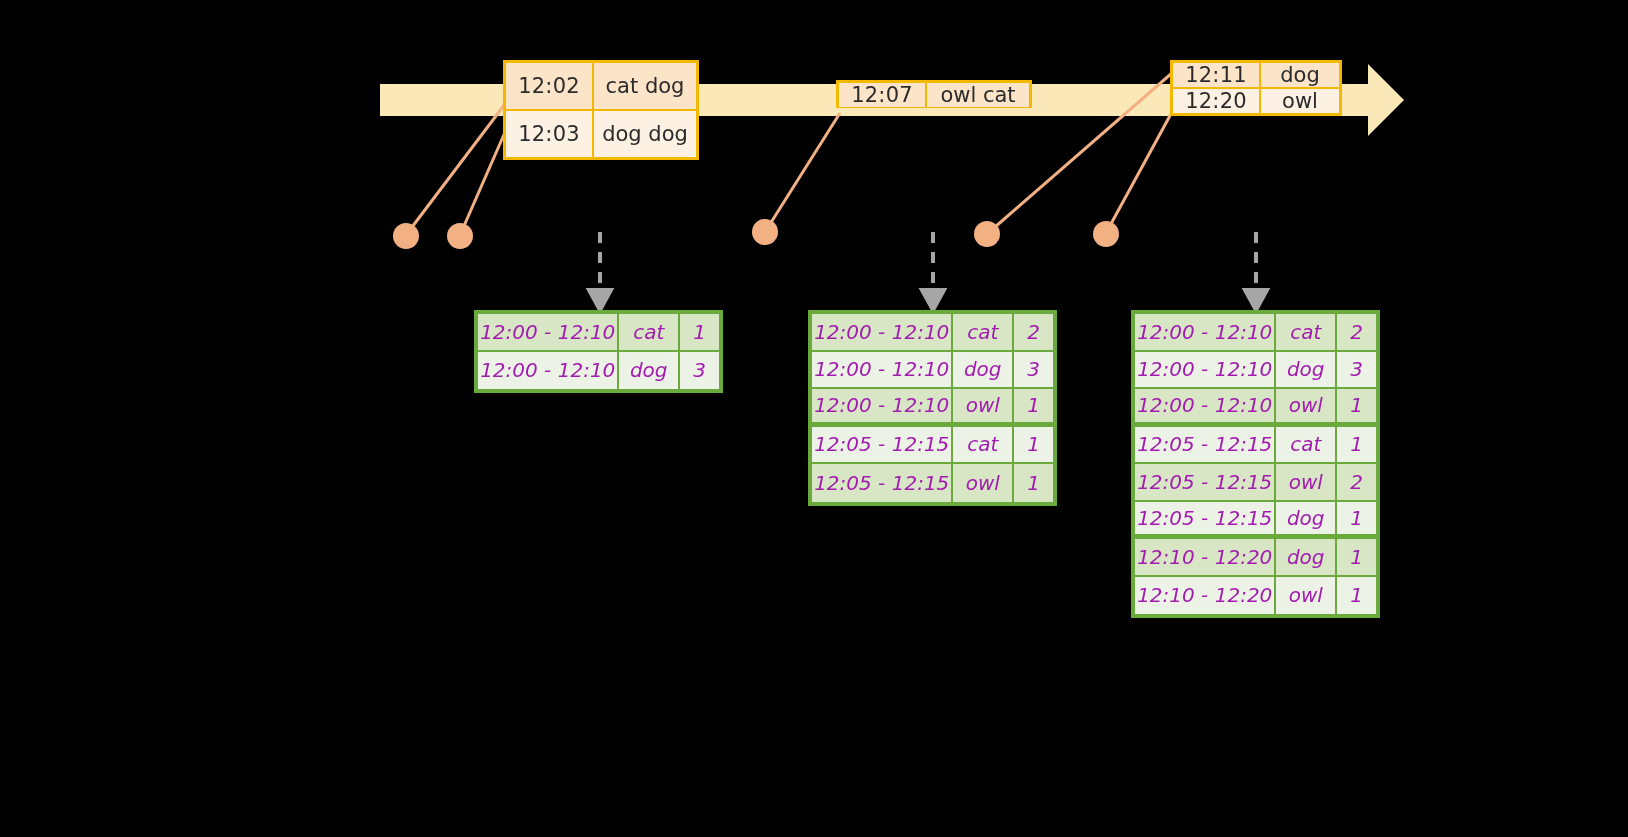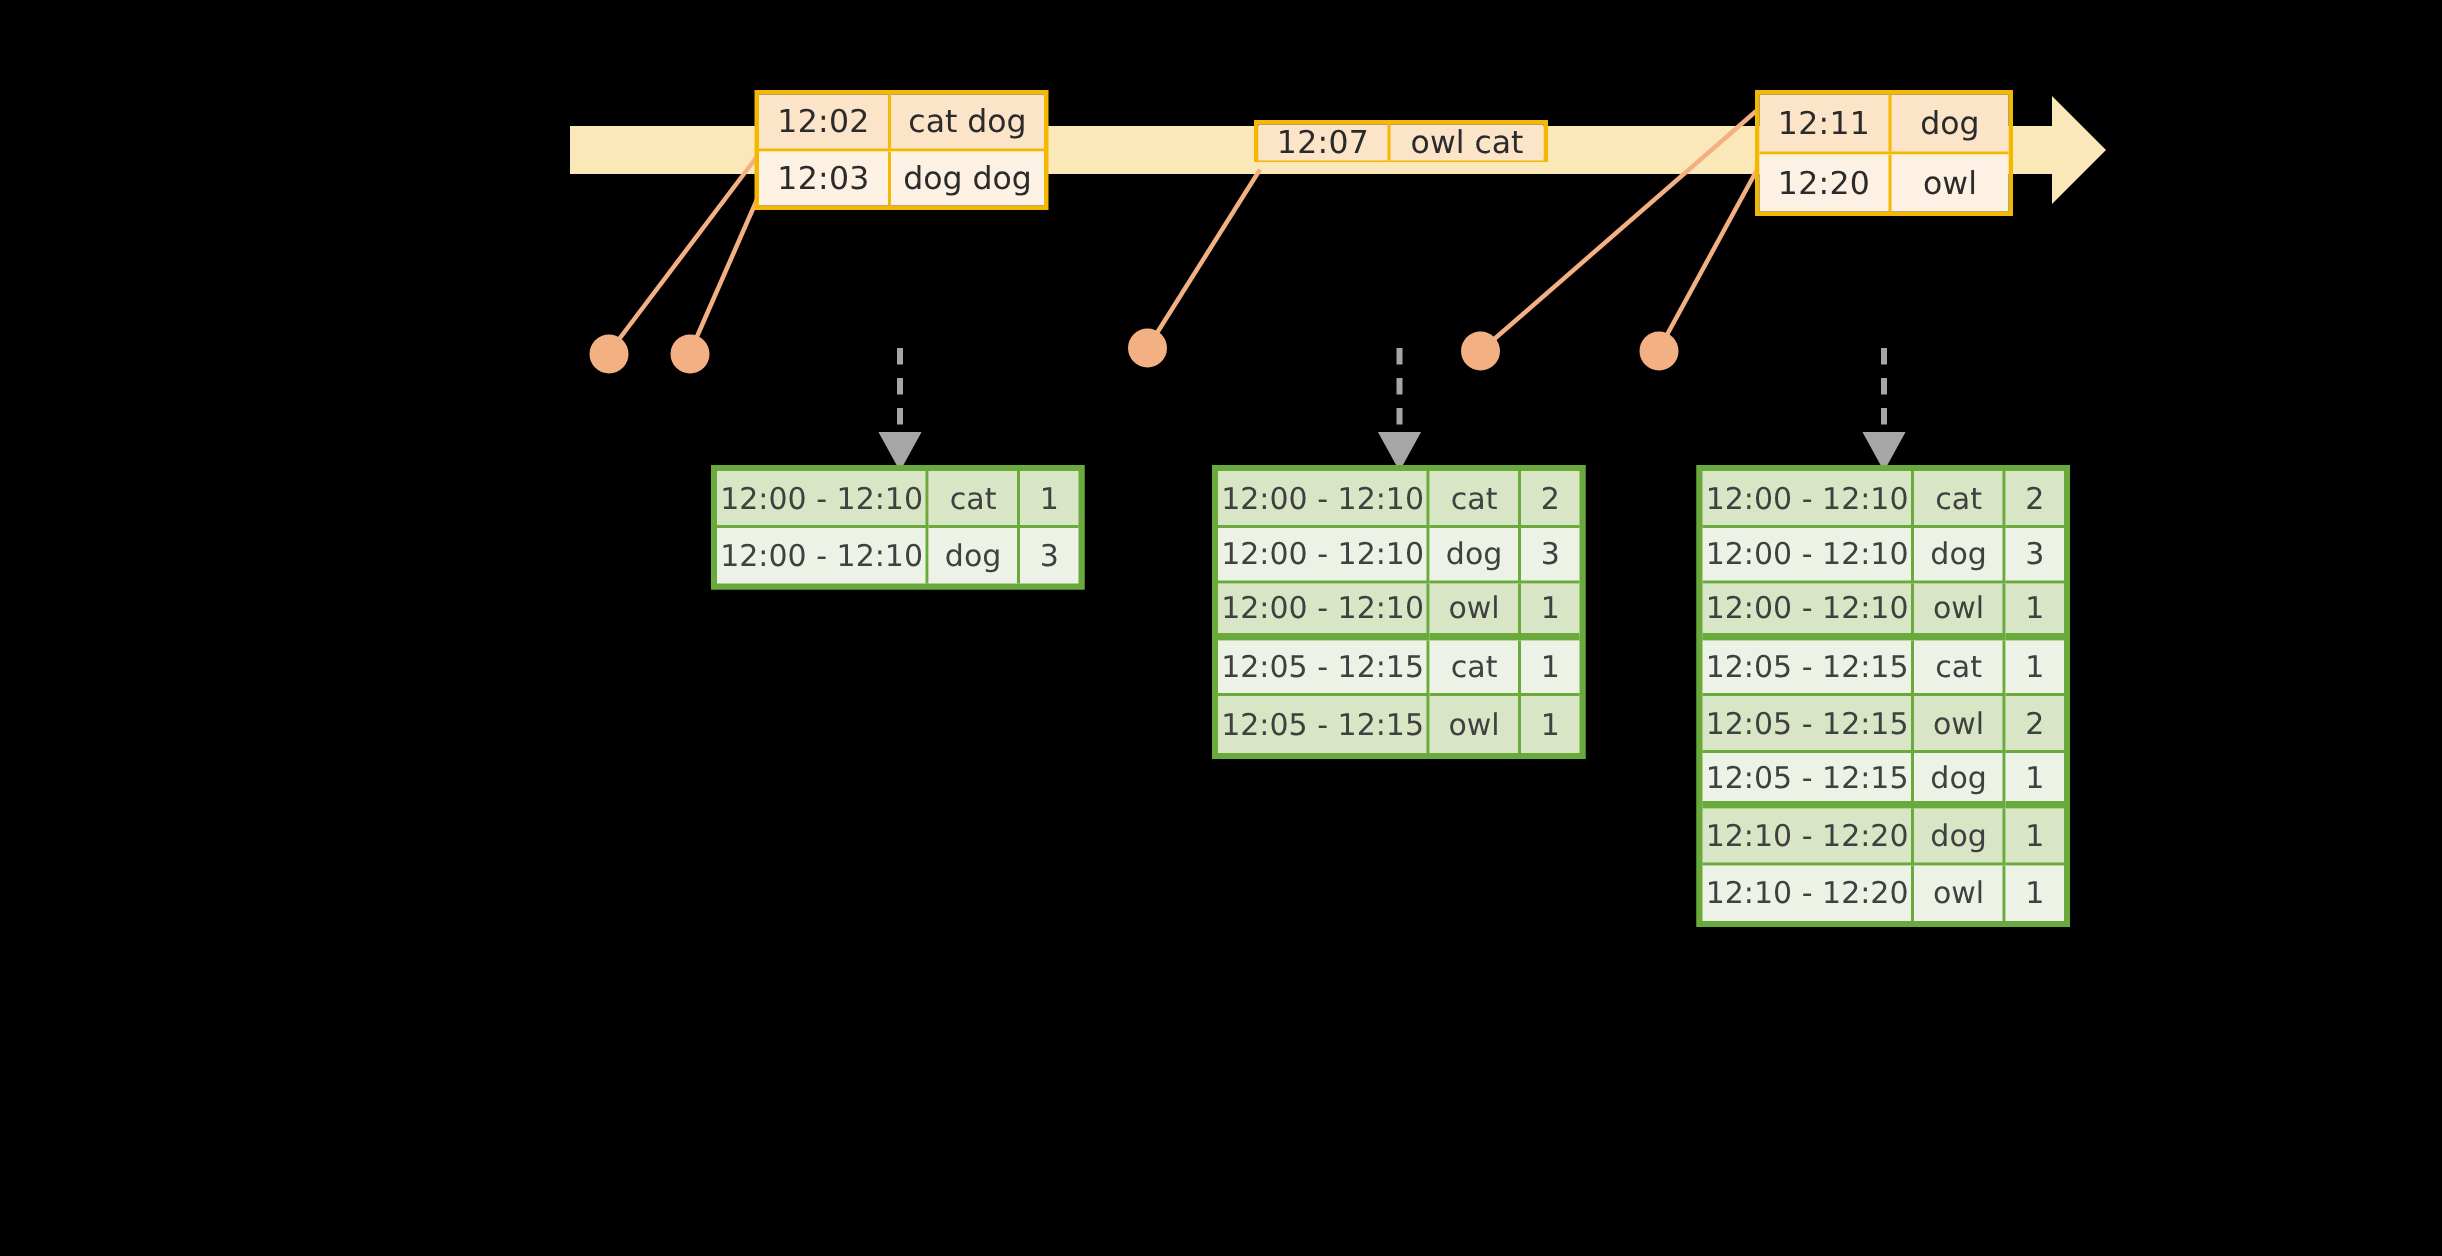--- a/index.html
+++ b/index.html
@@ -65,24 +65,25 @@
   }
   .res-row {
     display: flex;
     height: 37.5px;
   }
   .res-row .cell {
     display: flex;
     align-items: center;
     justify-content: center;
     font-size: 20px;
-    color: #404040;
+    color: #a21caf;
     border-right: 2px solid #6aaa3c;
     border-bottom: 2px solid #6aaa3c;
     box-sizing: border-box;
+    font-style: italic;
   }
   .res-row .cell:last-child { border-right: none; }
   .res-row:last-child .cell { border-bottom: none; }
   .res-row.shade-a .cell { background: #d8e6c6; }
   .res-row.shade-b .cell { background: #edf2e6; }
   .res-row.group-end .cell { border-bottom-width: 5px; }
   .c-window { width: 145px; }
   .c-word   { width: 62px; }
   .c-count  { width: 40px; }
 </style>
@@ -123,39 +124,39 @@
         <line x1="933" y1="232" x2="933" y2="292" stroke-dasharray="11 9"></line>
         <polygon points="922,290 944,290 933,310"></polygon>
       </g>
       <g>
         <line x1="1256" y1="232" x2="1256" y2="292" stroke-dasharray="11 9"></line>
         <polygon points="1245,290 1267,290 1256,310"></polygon>
       </g>
     </g>
   </svg>
 
-  <div class="event-box" style="left:503px; top:60px; width:196px; height:80px;">
+  <div class="event-box" style="left:503px; top:60px; width:196px; height:100px;">
     <div class="event-row shade-a">
       <div class="event-time">12:02</div>
       <div class="event-words">cat dog</div>
     </div>
     <div class="event-row shade-b">
       <div class="event-time">12:03</div>
       <div class="event-words">dog dog</div>
     </div>
   </div>
 
   <div class="event-box" style="left:836px; top:80px; width:196px; height:28px;">
     <div class="event-row shade-a">
       <div class="event-time">12:07</div>
       <div class="event-words">owl cat</div>
     </div>
   </div>
 
-  <div class="event-box" style="left:1170px; top:60px; width:172px; height:84px;">
+  <div class="event-box" style="left:1170px; top:60px; width:172px; height:56px;">
     <div class="event-row shade-a">
       <div class="event-time">12:11</div>
       <div class="event-words">dog</div>
     </div>
     <div class="event-row shade-b">
       <div class="event-time">12:20</div>
       <div class="event-words">owl</div>
     </div>
   </div>
 

